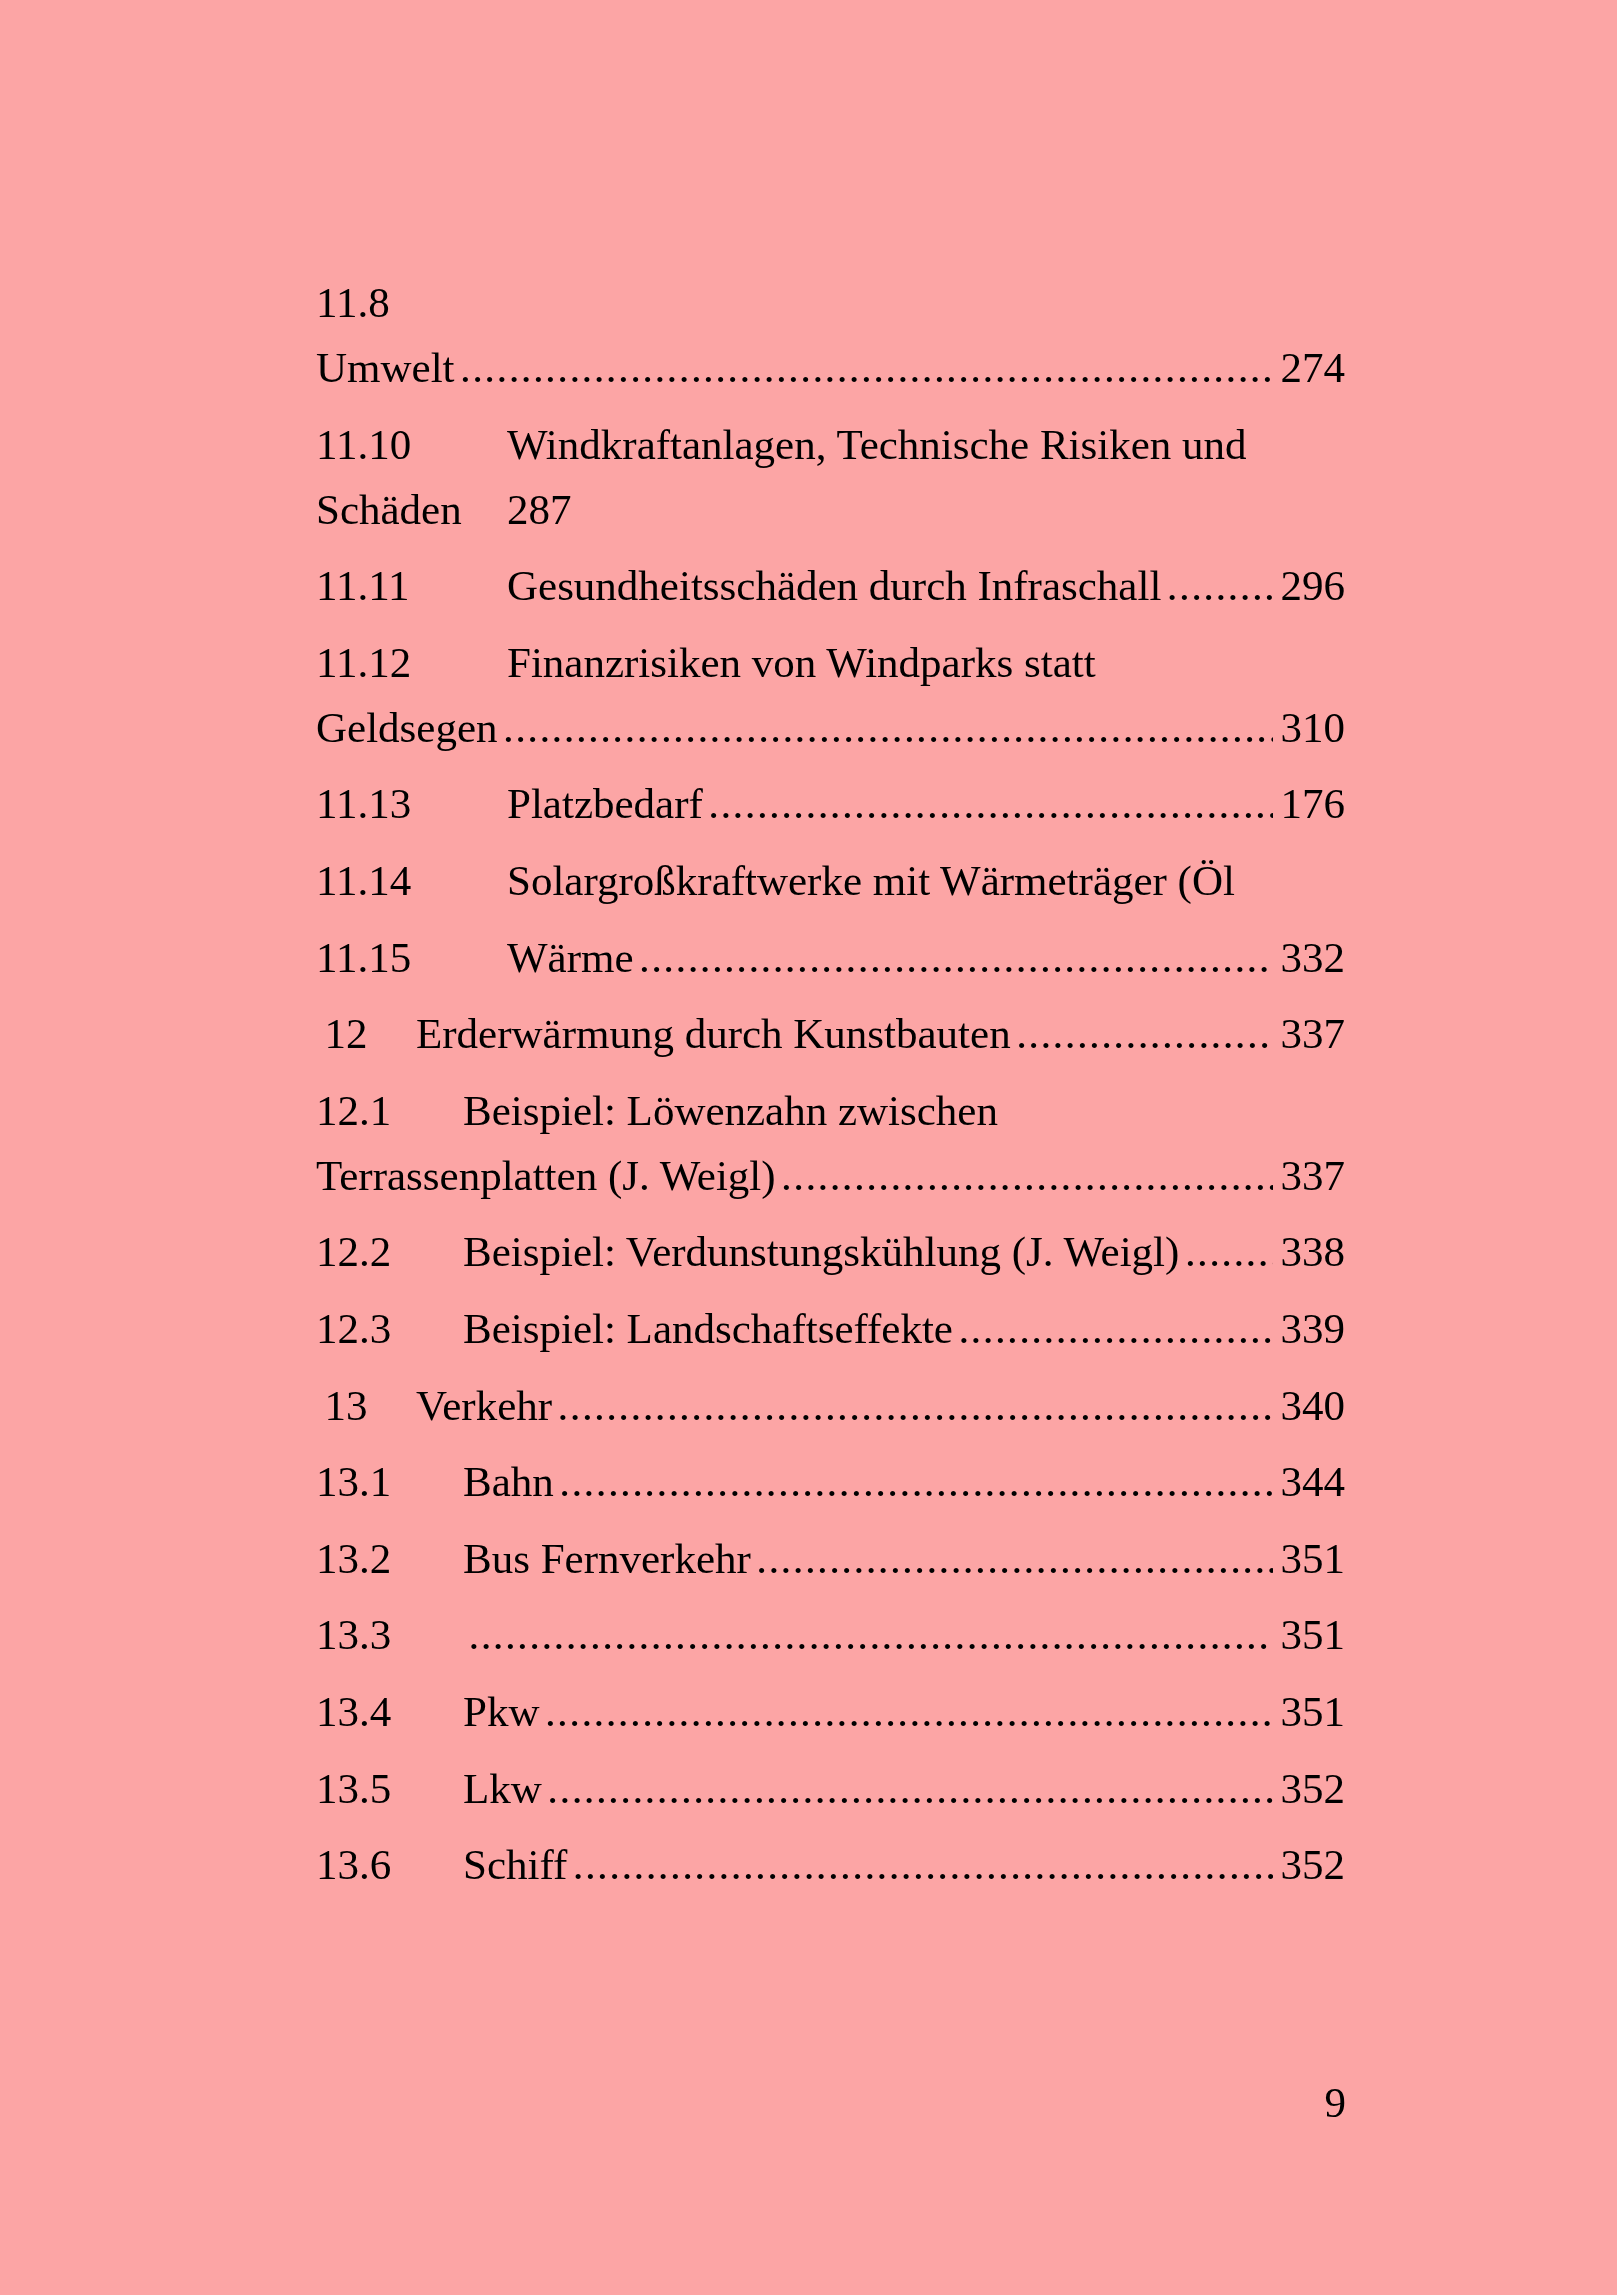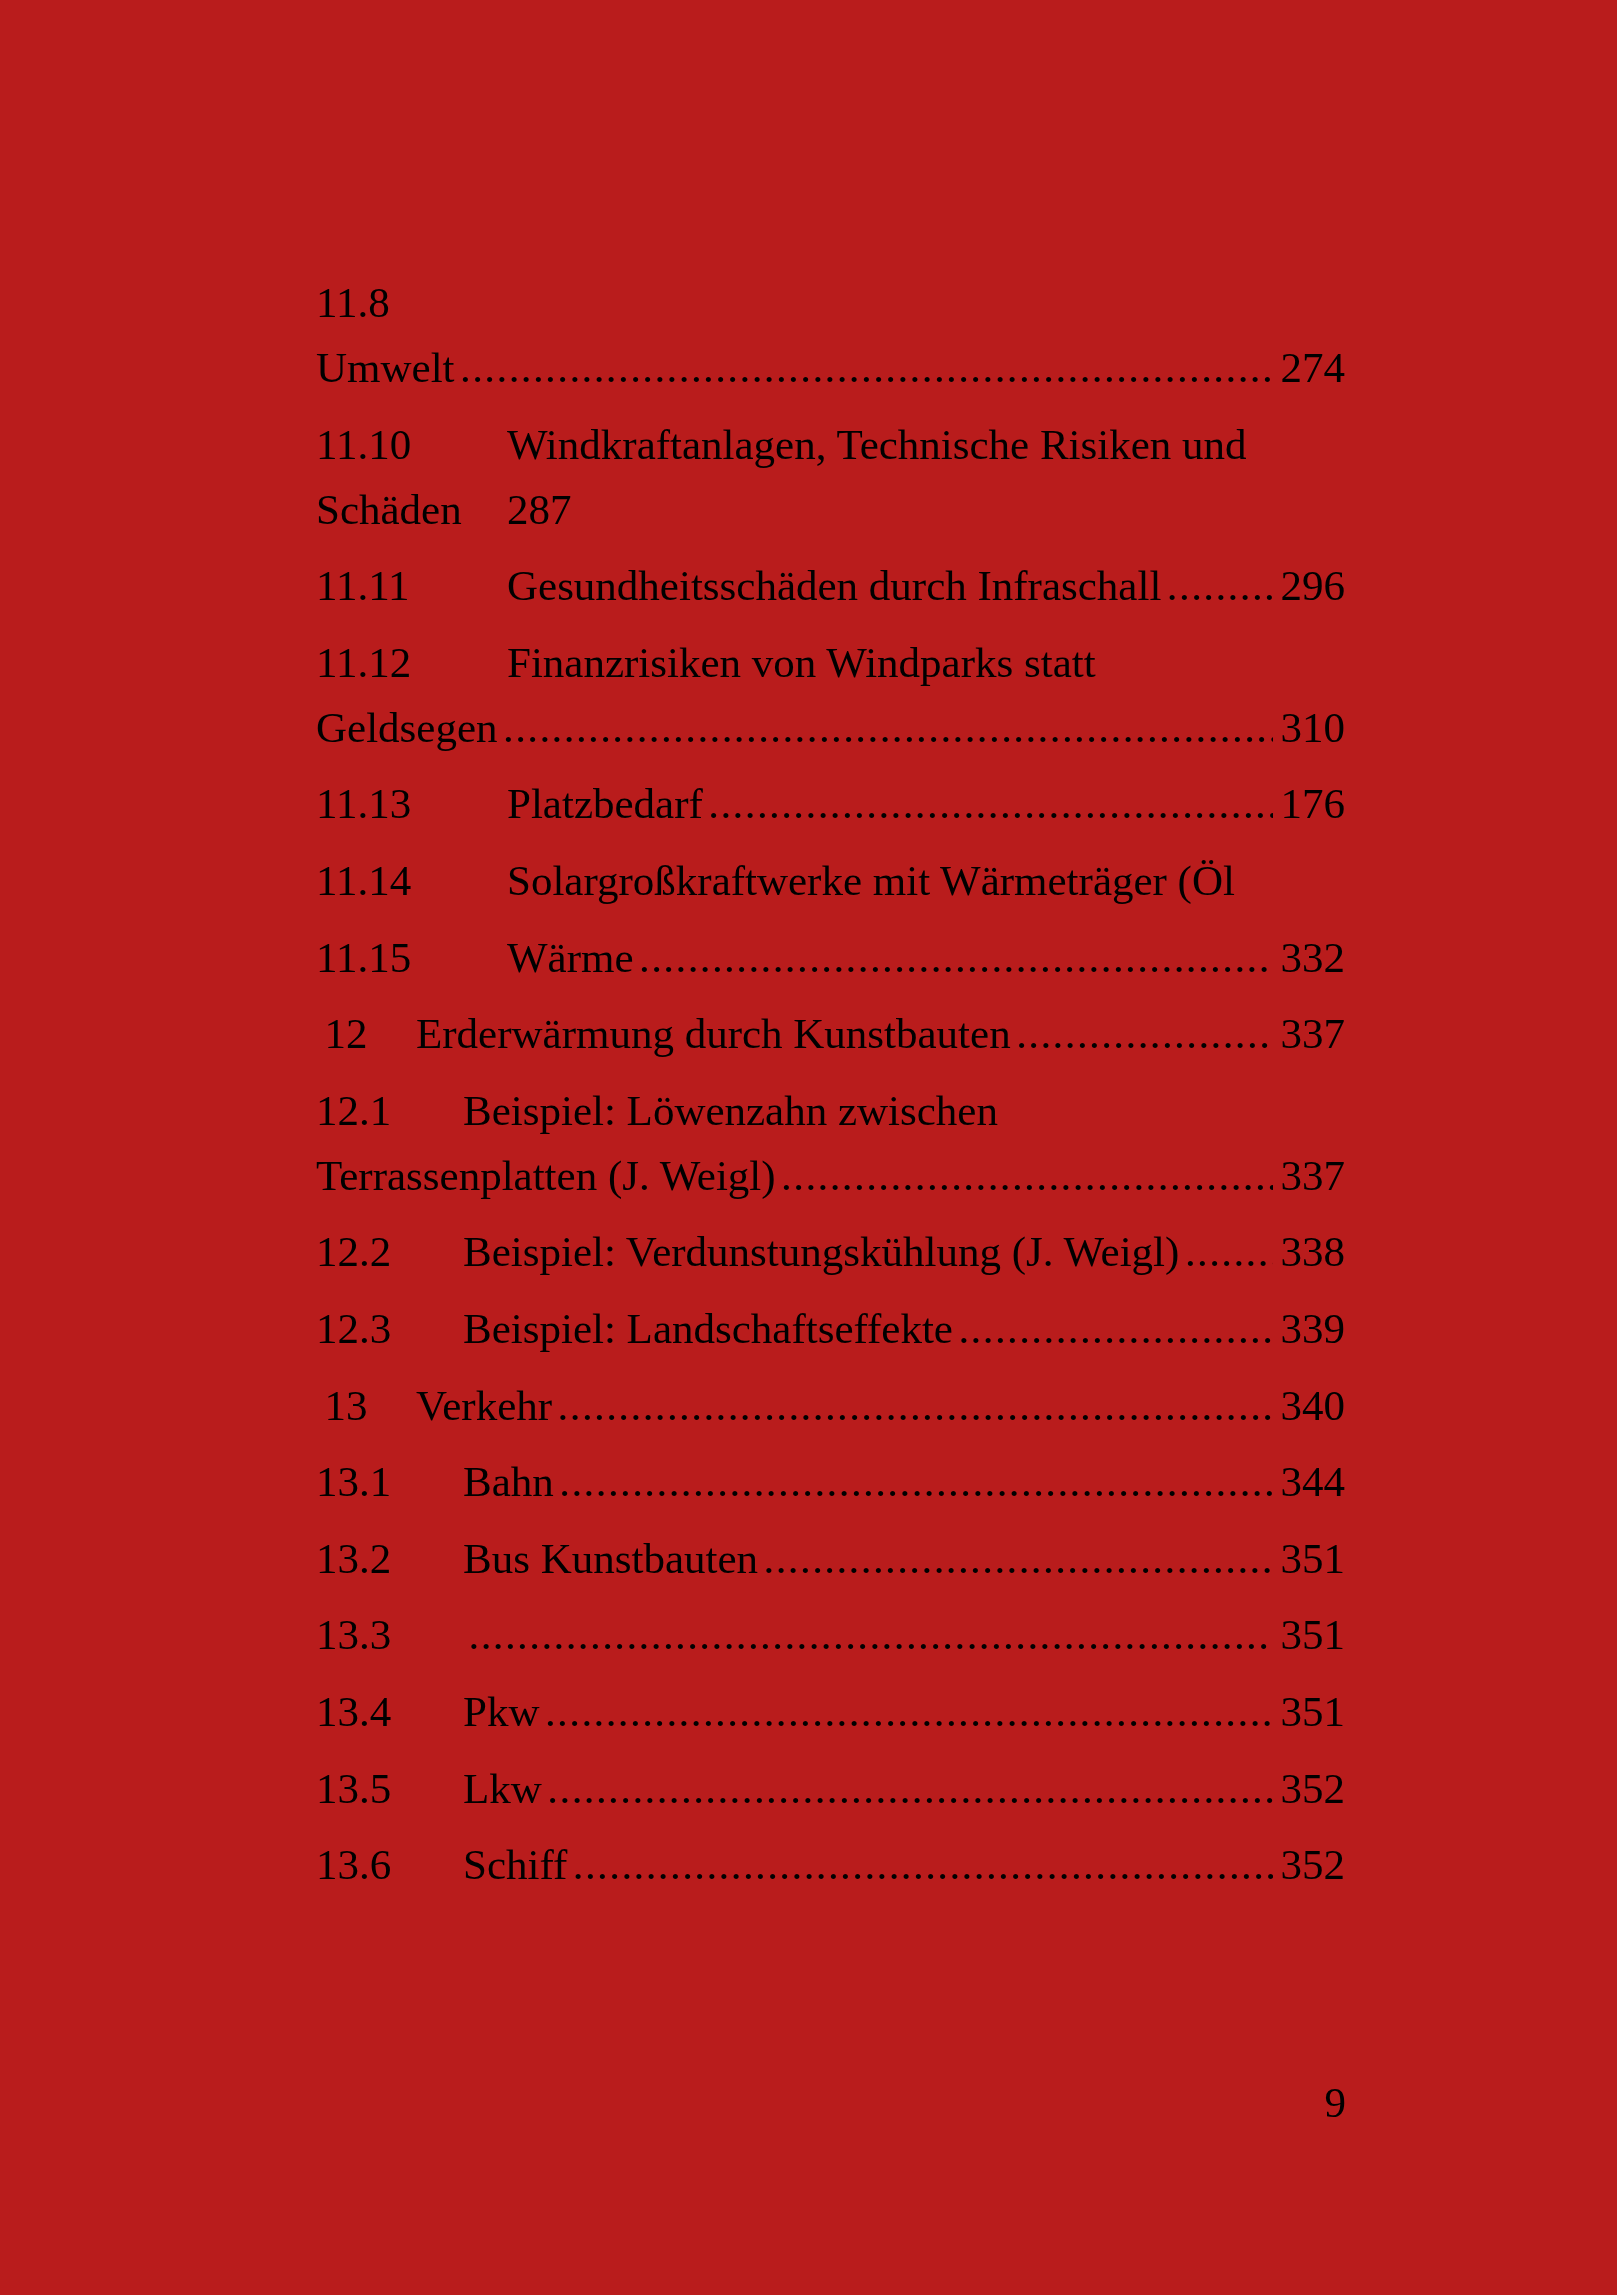--- a/index.html
+++ b/index.html
@@ -8,21 +8,21 @@
     width: 1618px;
     height: 2295px;
     position: relative;
     font-family: "Liberation Serif", "DejaVu Serif", serif;
     color: #000000;
     overflow: hidden;
   }
   .doc-page {
     position: absolute;
     inset: 0;
-    background: #b91c1c;
+    background: #fca5a5;
     text-decoration: underline;
   }
   .toc {
     position: absolute;
     left: 276px;
     top: 270px;
     width: 1069px;
     font-size: 43px;
     line-height: 65px;
   }
@@ -181,21 +181,21 @@
         <div class="line">
           <span class="num t2">13.1</span>
           <span class="t">Bahn</span>
           <span class="leader"></span>
           <span class="page">344</span>
         </div>
       </div>
       <div class="entry l2">
         <div class="line">
           <span class="num t2">13.2</span>
-          <span class="t">Bus Kunstbauten</span>
+          <span class="t">Bus Fernverkehr</span>
           <span class="leader"></span>
           <span class="page">351</span>
         </div>
       </div>
       <div class="entry l2">
         <div class="line">
           <span class="num t2">13.3</span>
           <span class="leader"></span>
           <span class="page">351</span>
         </div>

